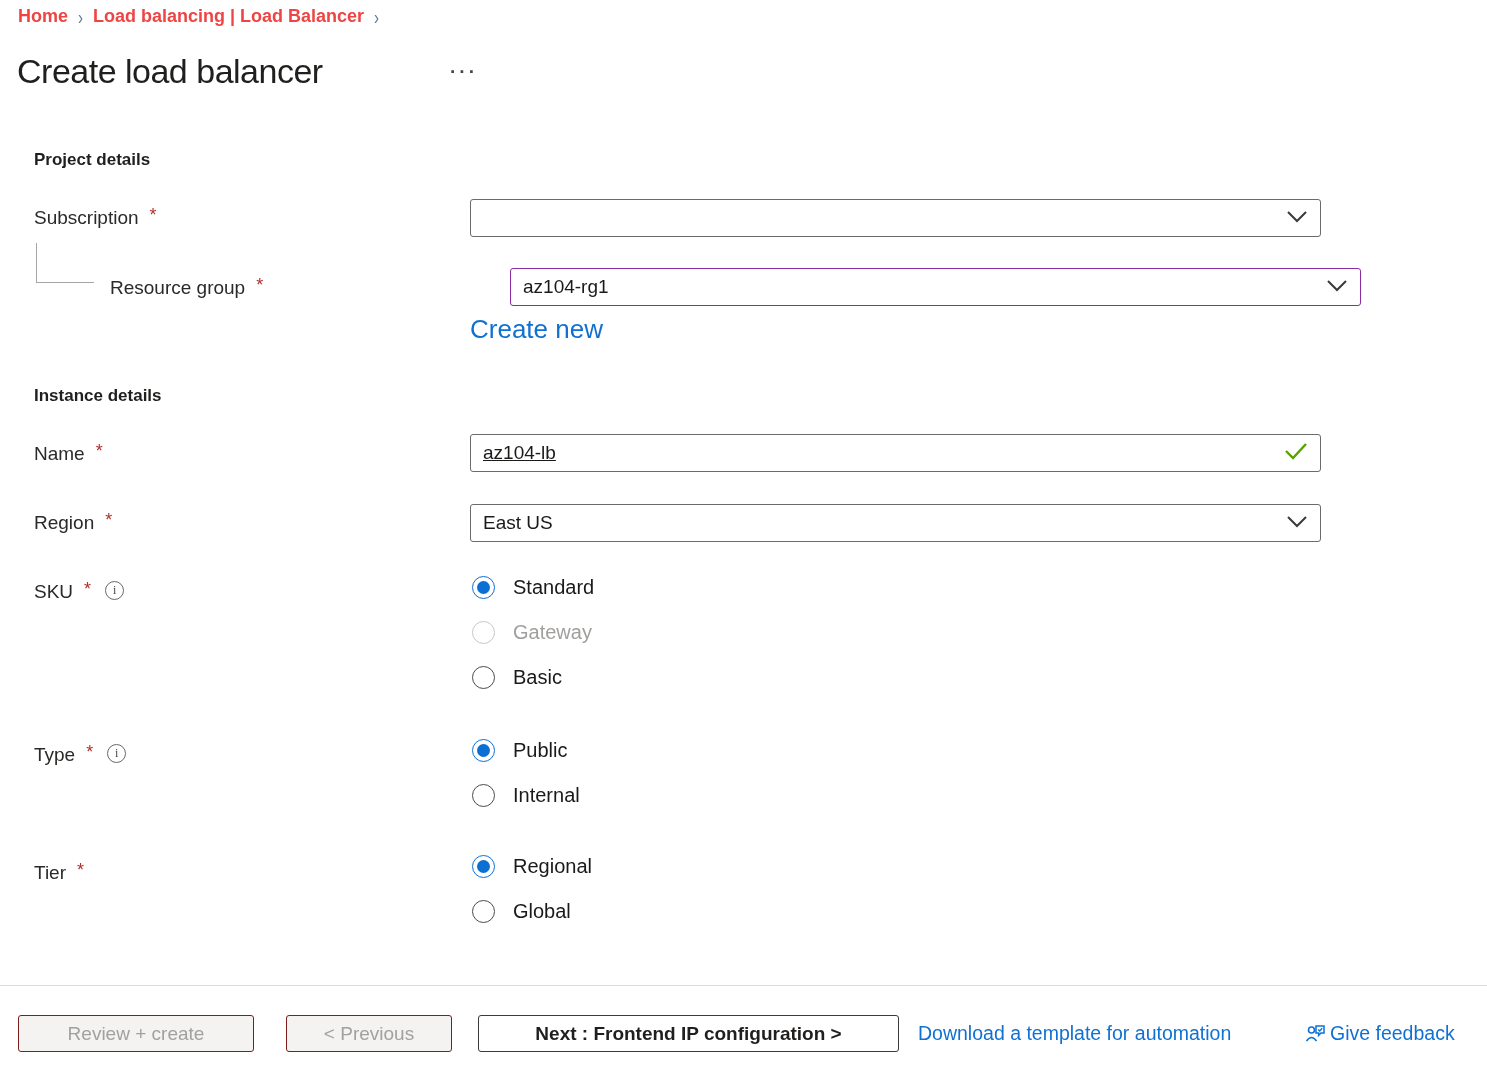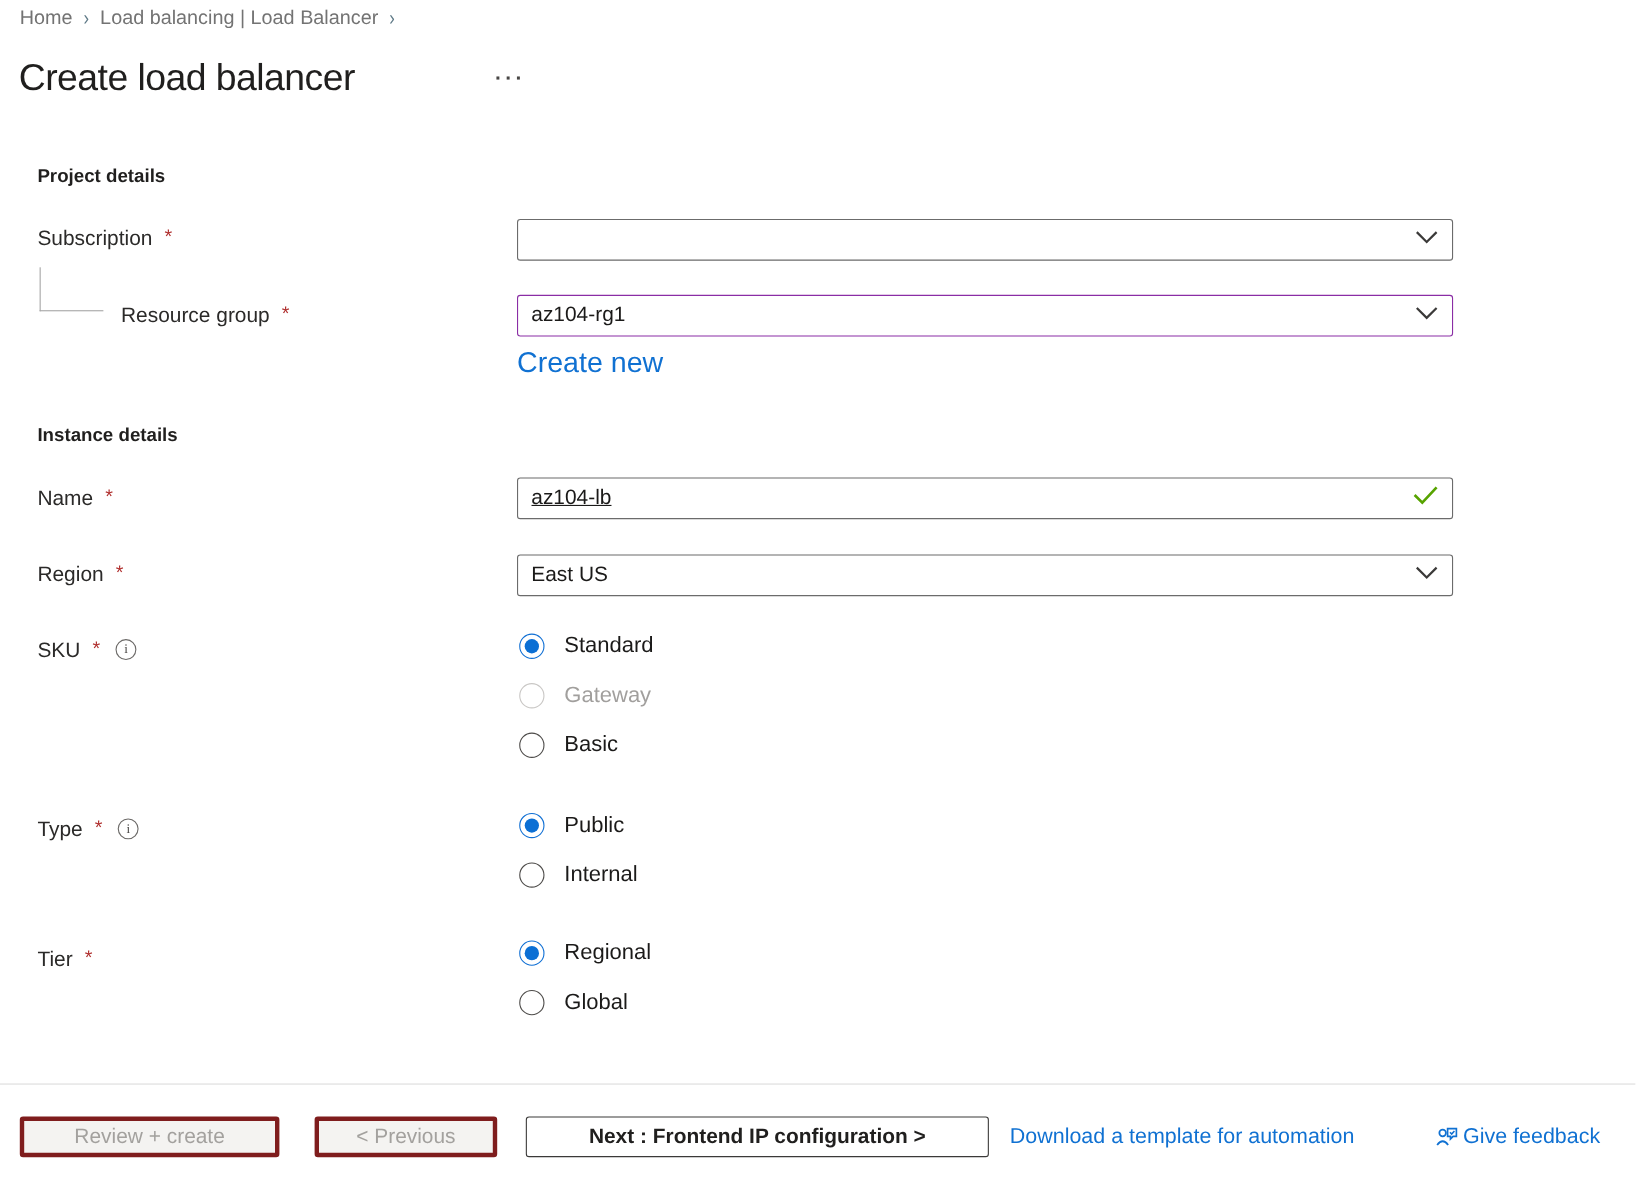--- a/index.html
+++ b/index.html
@@ -15,21 +15,21 @@
     background: #ffffff;
     overflow: hidden;
   }
   a { text-decoration: none; color: #0b6fd4; cursor: pointer; }
 
   
   .breadcrumb {
     position: absolute; left: 18px; top: 6px;
     font-size: 18px; display: flex; align-items: center; gap: 10px;
   }
-  .breadcrumb a { color: #737373; }
+  .breadcrumb a { color: #ef4444; font-weight: bold; }
   .crumb-sep { color: #5f7a87; font-size: 15px; transform: scaleY(1.3); display:inline-block; }
 
   
   .page-title {
     position: absolute; left: 17px; top: 52px;
     font-size: 34px; font-weight: 400; color: #201f1e; letter-spacing: -0.5px;
   }
   .more-dots {
     position: absolute; left: 450px; top: 62px;
     font-size: 19px; color: #484644; letter-spacing: 3px; font-weight: 700;
@@ -64,21 +64,21 @@
     border-left: 1px solid #a6a6a6; border-bottom: 1px solid #a6a6a6;
   }
 
   
   .field {
     position: absolute; left: 470px; width: 851px; height: 38px;
     border: 1px solid #6b6b6b; border-radius: 3px; background: #fff;
     display: flex; align-items: center; padding: 0 12px;
     font-size: 19px; color: #1b1a19; cursor: pointer;
   }
-  .field.modified { border-color: #8a2da5; }
+  .field.modified { border-color: #8a2da5; margin-left: 40px; }
   .field .chev { margin-left: auto; }
   .field input {
     border: none; outline: none; flex: 1; font-size: 19px;
     font-family: inherit; color: #1b1a19; background: transparent; text-decoration: underline;
   }
   .link-small {
     position: absolute; font-size: 26px; color: #1071d2;
   }
 
   
@@ -104,21 +104,21 @@
   .footer-divider {
     position: absolute; left: 0; top: 985px; width: 1487px; height: 1px;
     background: #dcdcdc;
   }
   .btn {
     position: absolute; top: 1015px; height: 37px;
     border-radius: 3px; font-size: 19px; font-family: inherit;
     display: flex; align-items: center; justify-content: center;
   }
   .btn.disabled {
-    background: #f4f3f1; border: 4px solid #7f1d1d; color: #a3a19e;
+    background: #f4f3f1; border: 1px solid #7f1d1d; color: #a3a19e;
     cursor: default;
   }
   .btn.primary-outline {
     background: #ffffff; border: 1.6px solid #3b3a39; color: #201f1e;
     font-weight: 700; cursor: pointer;
   }
   .footer-link {
     position: absolute; top: 1015px; height: 37px;
     display: flex; align-items: center; gap: 4px;
     font-size: 19.5px; color: #1071d2; cursor: pointer;

